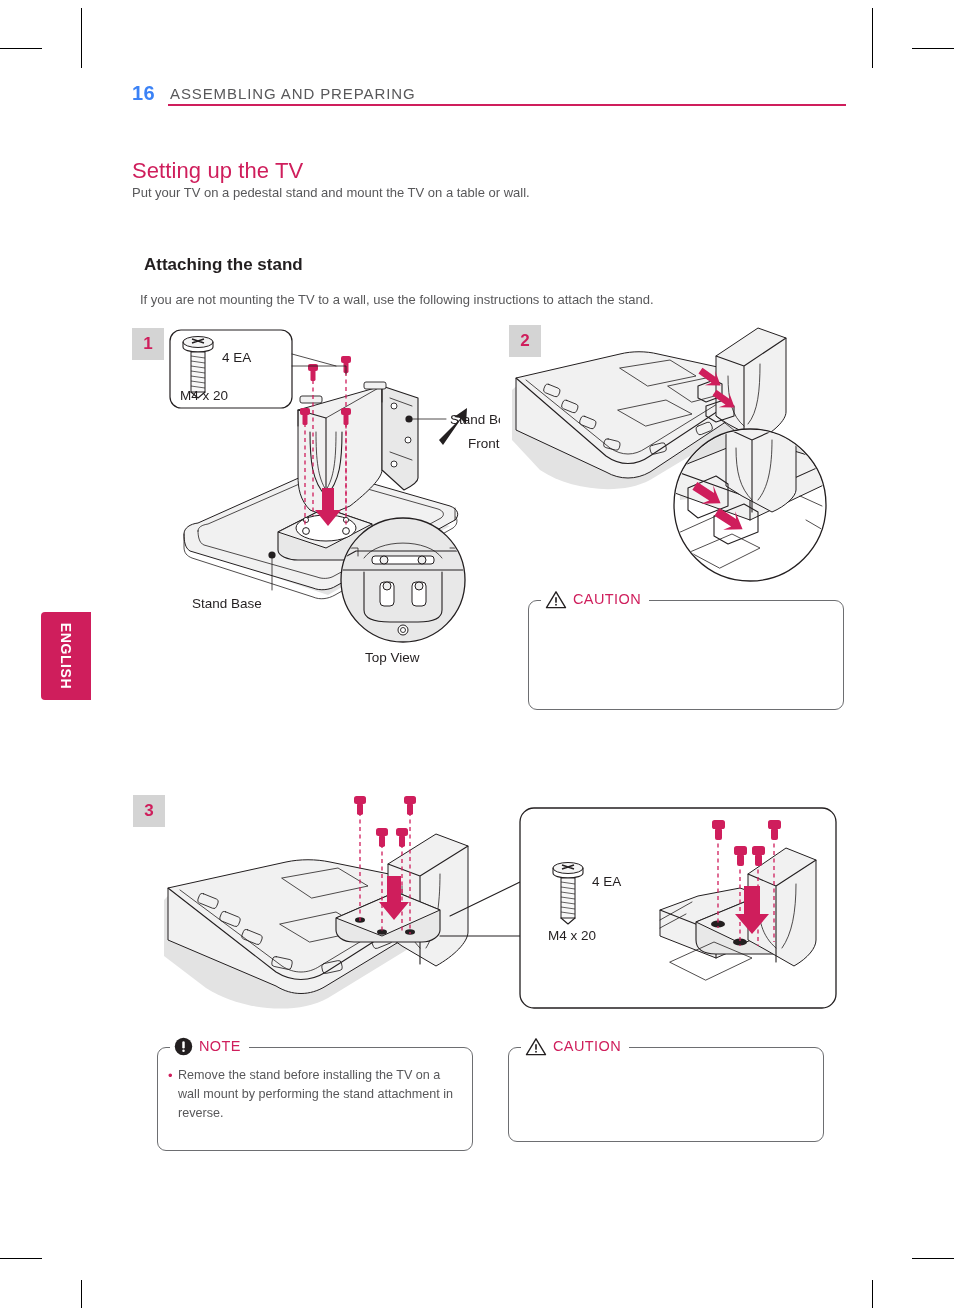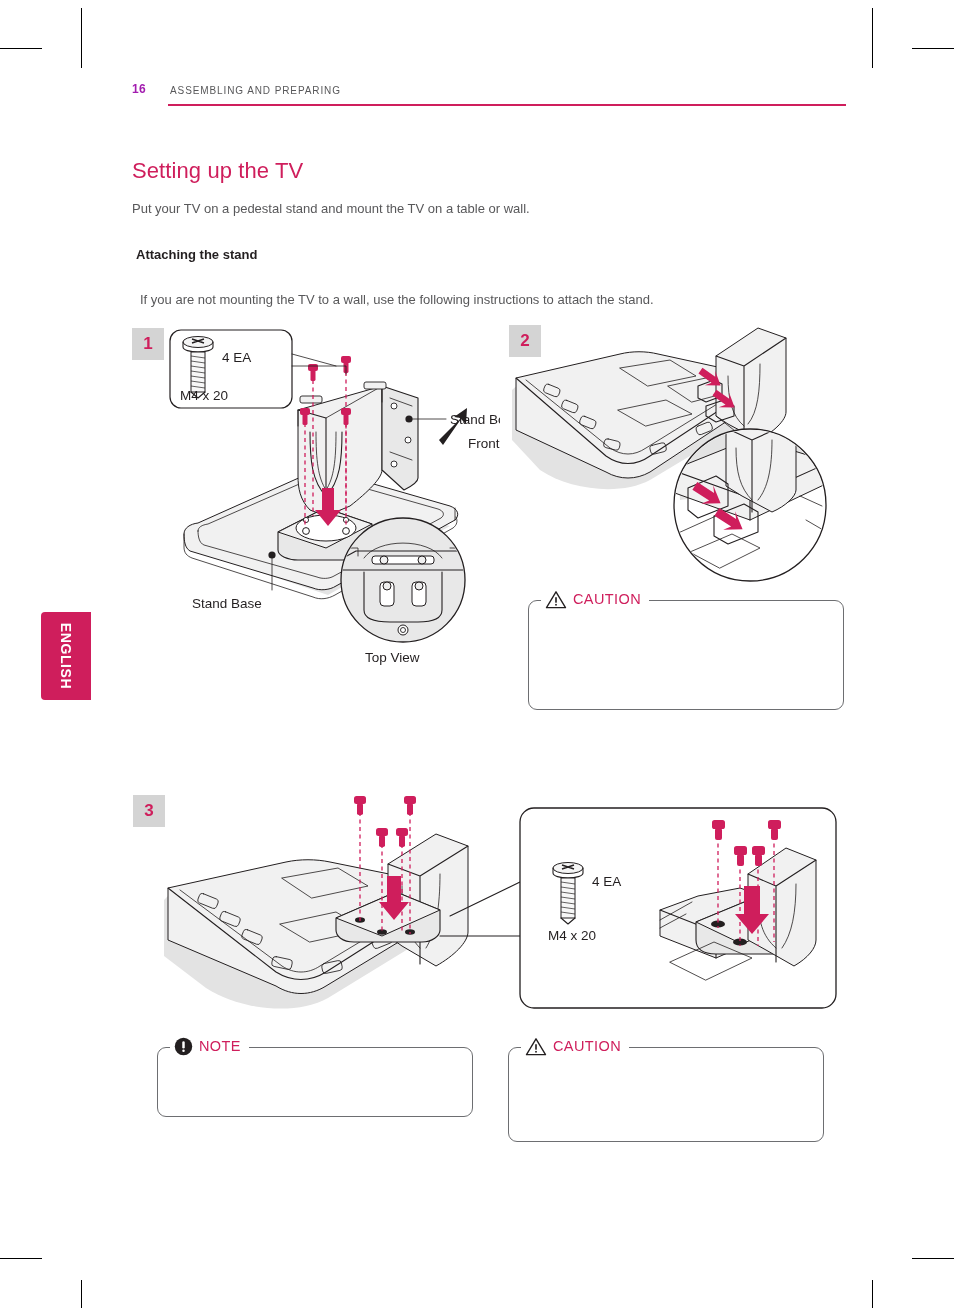--- a/index.html
+++ b/index.html
@@ -51,30 +51,30 @@
     position: absolute;
     left: 132px;
     top: 82px;
     width: 714px;
     height: 24px;
   }
   .page-number {
     position: absolute;
     left: 0;
     top: 0;
-    font-size: 12px;
+    font-size: 20px;
     font-weight: bold;
-    color: #a21caf;
+    color: #3b82f6;
     letter-spacing: 0.3px;
   }
   .header-title {
     position: absolute;
     left: 38px;
     top: 3px;
-    font-size: 10px;
+    font-size: 15px;
     letter-spacing: 0.9px;
     color: #58585a;
   }
   .header-rule {
     position: absolute;
     left: 36px;
     top: 22px;
     width: 678px;
     height: 1.6px;
     background: #cf1e5c;
@@ -89,31 +89,31 @@
     top: 158px;
     margin: 0;
     font-size: 22px;
     font-weight: normal;
     color: #cf1e5c;
     letter-spacing: 0.1px;
   }
   p.lede {
     position: absolute;
     left: 0;
-    top: 201px;
+    top: 185px;
     margin: 0;
     font-size: 13px;
     color: #58585a;
   }
   h2.sub-title {
     position: absolute;
     left: 0;
     top: 243px;
-    margin: 4px;
-    font-size: 13px;
+    margin: 12px;
+    font-size: 17px;
     font-weight: bold;
     color: #231f20;
   }
   p.sub-lede {
     position: absolute;
     left: 0;
     top: 284px;
     margin: 8px;
     font-size: 13px;
     color: #58585a;
@@ -181,21 +181,21 @@
   .cbox li::before {
     content: "•";
     position: absolute;
     left: -10px;
     top: 0;
     color: #cf1e5c;
     font-size: 13px;
   }
 
   #caution-2 { left: 528px; top: 600px; width: 316px; height: 110px; }
-  #note-3    { left: 157px; top: 1047px; width: 316px; height: 70px; }
+  #note-3    { left: 157px; top: 1047px; width: 316px; height: 104px; }
   #caution-3 { left: 508px; top: 1047px; width: 316px; height: 95px; }
 
   .warn-icon { width: 22px; height: 19px; display: block; }
   .note-icon { width: 19px; height: 19px; display: block; }
 
   svg { display: block; }
   .ln  { fill: none; stroke: #231f20; stroke-width: 1.1; stroke-linejoin: round; stroke-linecap: round; }
   .ln-t{ fill: none; stroke: #231f20; stroke-width: 0.8; stroke-linejoin: round; stroke-linecap: round; }
   .fillgray { fill: #e8e8e8; stroke: #231f20; stroke-width: 1.1; stroke-linejoin: round; }
   .fillgray2{ fill: #f1f1f1; stroke: #231f20; stroke-width: 1.0; stroke-linejoin: round; }
@@ -518,20 +518,23 @@
 
 <div class="cbox" id="note-3">
   <div class="cbox-head">
     <svg class="note-icon" viewBox="0 0 20 20">
       <circle cx="10" cy="10" r="9.2" fill="#231f20"></circle>
       <rect x="8.7" y="4.4" width="2.6" height="7.6" rx="1.3" fill="#ffffff"></rect>
       <rect x="8.7" y="13.2" width="2.6" height="2.6" rx="1.3" fill="#ffffff"></rect>
     </svg>
     <span class="cbox-label">NOTE</span>
   </div>
+  <ul>
+    <li>Remove the stand before installing the TV on a wall mount by performing the stand attachment in reverse.</li>
+  </ul>
 </div>
 
 <div class="cbox" id="caution-3">
   <div class="cbox-head">
     <svg class="warn-icon" viewBox="0 0 24 21">
       <path d="M12 2 L22.5 19.5 L1.5 19.5 Z" fill="none" stroke="#231f20" stroke-width="1.5" stroke-linejoin="round"></path>
       <rect x="11.1" y="8" width="1.8" height="6" fill="#231f20"></rect>
       <rect x="11.1" y="15.4" width="1.8" height="1.8" fill="#231f20"></rect>
     </svg>
     <span class="cbox-label">CAUTION</span>

